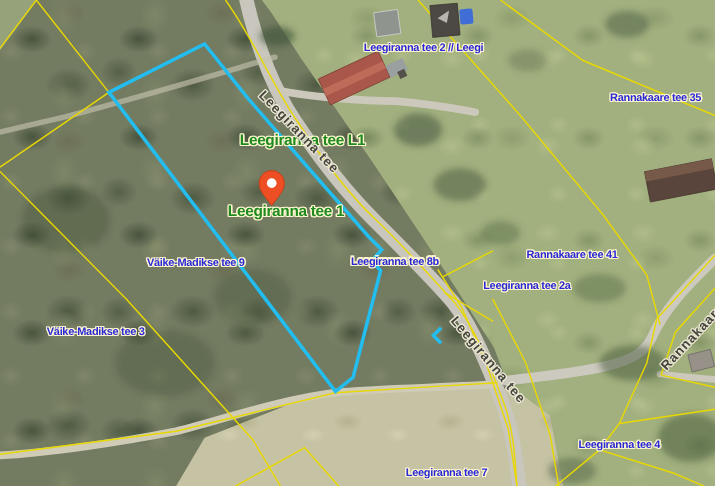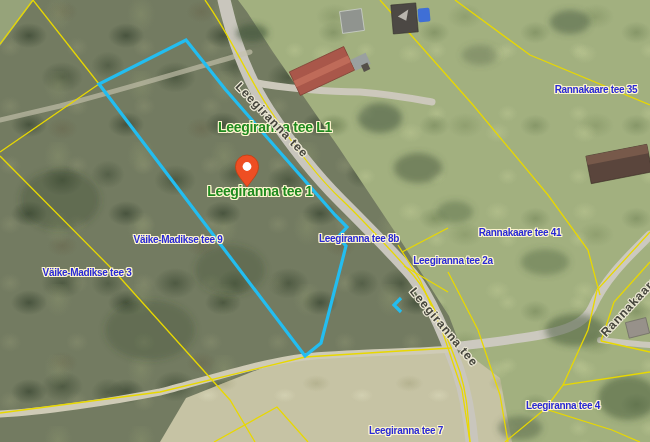--- a/index.html
+++ b/index.html
@@ -149,24 +149,25 @@
       <path d="M186,40 L225,89 L278,150 L335,215 L347,227 L338,237 L346,246 L321,343 L305,356 L99,84 Z"></path>
       <path d="M401,298 L394,305 L401,312"></path>
     </g>
 
     <g transform="translate(247,187)">
       <path d="M0,0 C-6.5,-9 -11.5,-13.5 -11.5,-20.5 A11.5,11.5 0 1 1 11.5,-20.5 C11.5,-13.5 6.5,-9 0,0 Z" fill="#ee4e23" stroke="#c03d12" stroke-width="0.8"></path>
       <circle cx="0" cy="-20.5" r="4.4" fill="#ffffff"></circle>
     </g>
   </svg>
 
+  <div class="lbl lbl-blue" style="left:385px;top:44px;">Leegiranna tee 2 // Leegi</div>
   <div class="lbl lbl-blue" style="left:178px;top:239px;">Väike-Madikse tee 9</div>
-  <div class="lbl lbl-blue" style="left:87px;top:272px;text-align:center;">Väike-Madikse tee 3</div>
+  <div class="lbl lbl-blue" style="left:87px;top:302px;text-align:center;">Väike-Madikse tee 3</div>
   <div class="lbl lbl-blue" style="left:359px;top:238px;">Leegiranna tee 8b</div>
-  <div class="lbl lbl-blue" style="left:453px;top:260px;">Leegiranna tee 2a</div>
+  <div class="lbl lbl-blue" style="left:479px;top:260px;">Leegiranna tee 2a</div>
   <div class="lbl lbl-blue" style="left:520px;top:232px;">Rannakaare tee 41</div>
   <div class="lbl lbl-blue" style="left:596px;top:89px;text-align:right;">Rannakaare tee 35</div>
   <div class="lbl lbl-blue" style="left:563px;top:405px;">Leegiranna tee 4</div>
   <div class="lbl lbl-blue" style="left:406px;top:430px;">Leegiranna tee 7</div>
   <div class="lbl lbl-blue" style="left:630px;top:424px;transform:translate(0,-50%);padding-left:42px;">Ran</div>
 
   <div class="lbl lbl-green" style="left:275px;top:127px;">Leegiranna tee L1</div>
   <div class="lbl lbl-green" style="left:260px;top:191px;">Leegiranna tee 1</div>
 
   <div class="lbl lbl-road" style="left:272px;top:120px;transform:translate(-50%,-50%) rotate(46deg);">Leegiranna tee</div>

